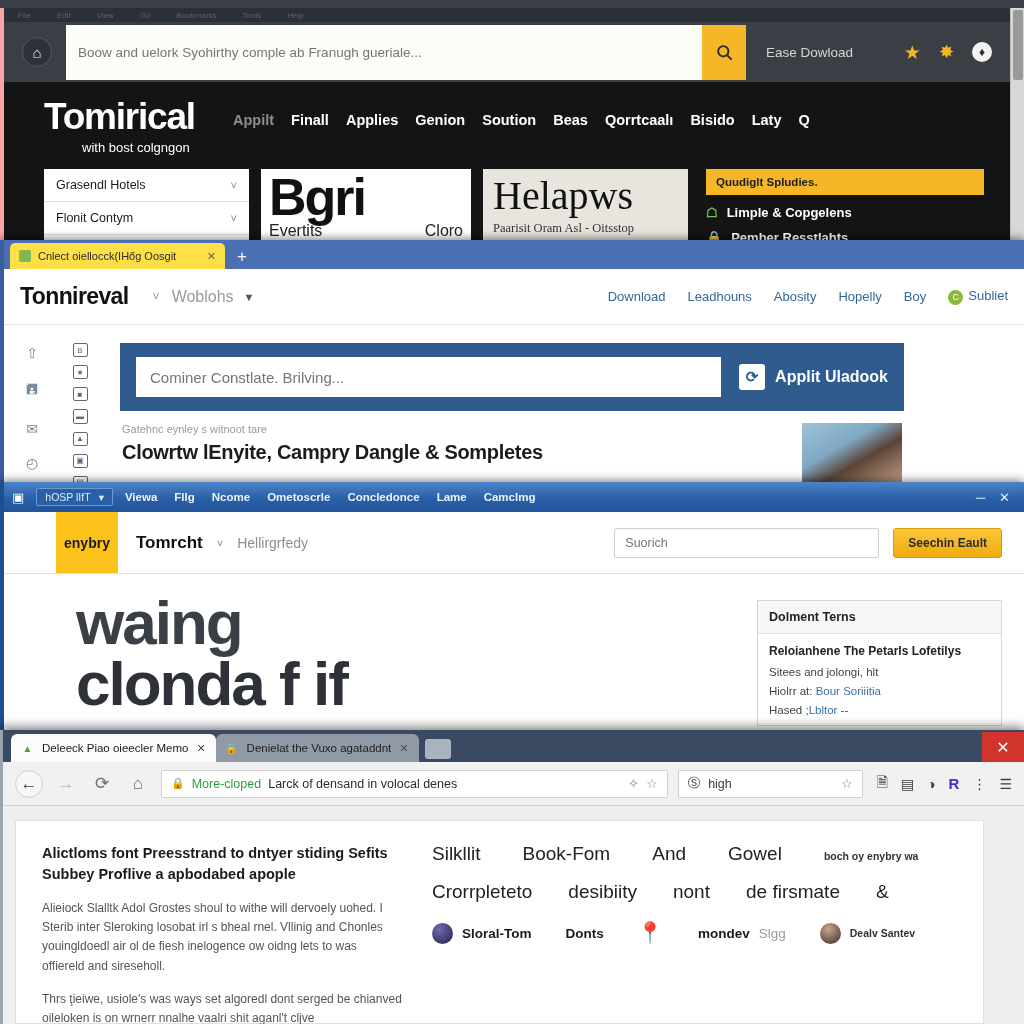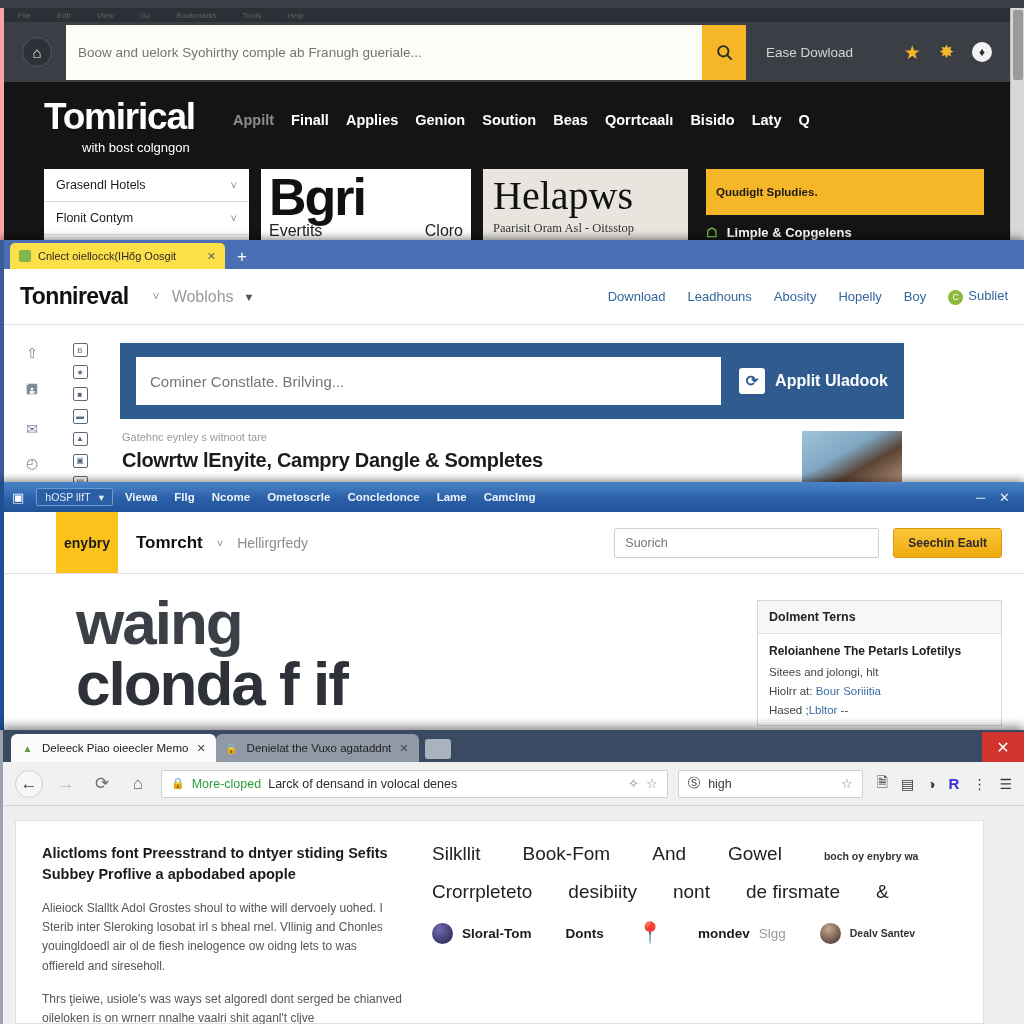--- a/index.html
+++ b/index.html
@@ -76,21 +76,21 @@
   .w1-card-big .tiny { font-size: 9px; color: #555; filter: blur(0.5px); }
   .w1-card-serif {
     width: 205px; background: #e7e5dd; padding: 6px 10px 0 10px; overflow: hidden;
     font-family: "Liberation Serif", serif;
   }
   .w1-card-serif .big { font-size: 40px; color: #111; line-height: 1.05; }
   .w1-card-serif .sub { font-size: 12.5px; color: #333; margin-top: 4px; }
   .w1-side { flex: 1; padding-left: 6px; }
   .w1-side-banner {
     background: #f5b728; color: #1b1b1b; font-size: 11.5px; font-weight: bold;
-    padding: 17px 10px; margin-bottom: 10px;
+    padding: 7px 10px; margin-bottom: 10px;
   }
   .w1-side-item {
     display: flex; align-items: center; gap: 9px; margin-bottom: 10px;
     color: #fff; font-size: 13px; font-weight: bold;
   }
   .w1-side-item .bullet { font-size: 13px; }
 
   
   #win2 {
     position: absolute; left: 0; top: 240px; width: 1024px; height: 250px;
@@ -141,21 +141,21 @@
   }
   .w2-rail2 .ric2 {
     width: 15px; height: 15px; border: 1.4px solid #5b6b7c; border-radius: 2px;
     color: #5b6b7c; font-size: 8px; display: flex; align-items: center; justify-content: center;
   }
   .w2-main { flex: 1; padding: 18px 120px 0 20px; }
   .w2-searchpanel {
     background: #2f5b8e; padding: 14px 16px; display: flex; align-items: center; gap: 18px;
   }
   .w2-searchpanel input {
-    flex: 1; height: 48px; border: none; outline: none; padding: 0 14px;
+    flex: 1; height: 40px; border: none; outline: none; padding: 0 14px;
     font-size: 15px; color: #8b8b8b; background: #fff;
     font-family: "Liberation Sans", sans-serif;
   }
   .w2-uploadbtn { display: flex; align-items: center; gap: 10px; color: #fff; font-size: 16px; font-weight: bold; white-space: nowrap; }
   .w2-uploadicon {
     width: 26px; height: 26px; background: #fff; border-radius: 3px;
     display: flex; align-items: center; justify-content: center;
     color: #2f5b8e; font-size: 15px;
   }
   .w2-result { display: flex; padding: 12px 2px 0 2px; gap: 14px; }

